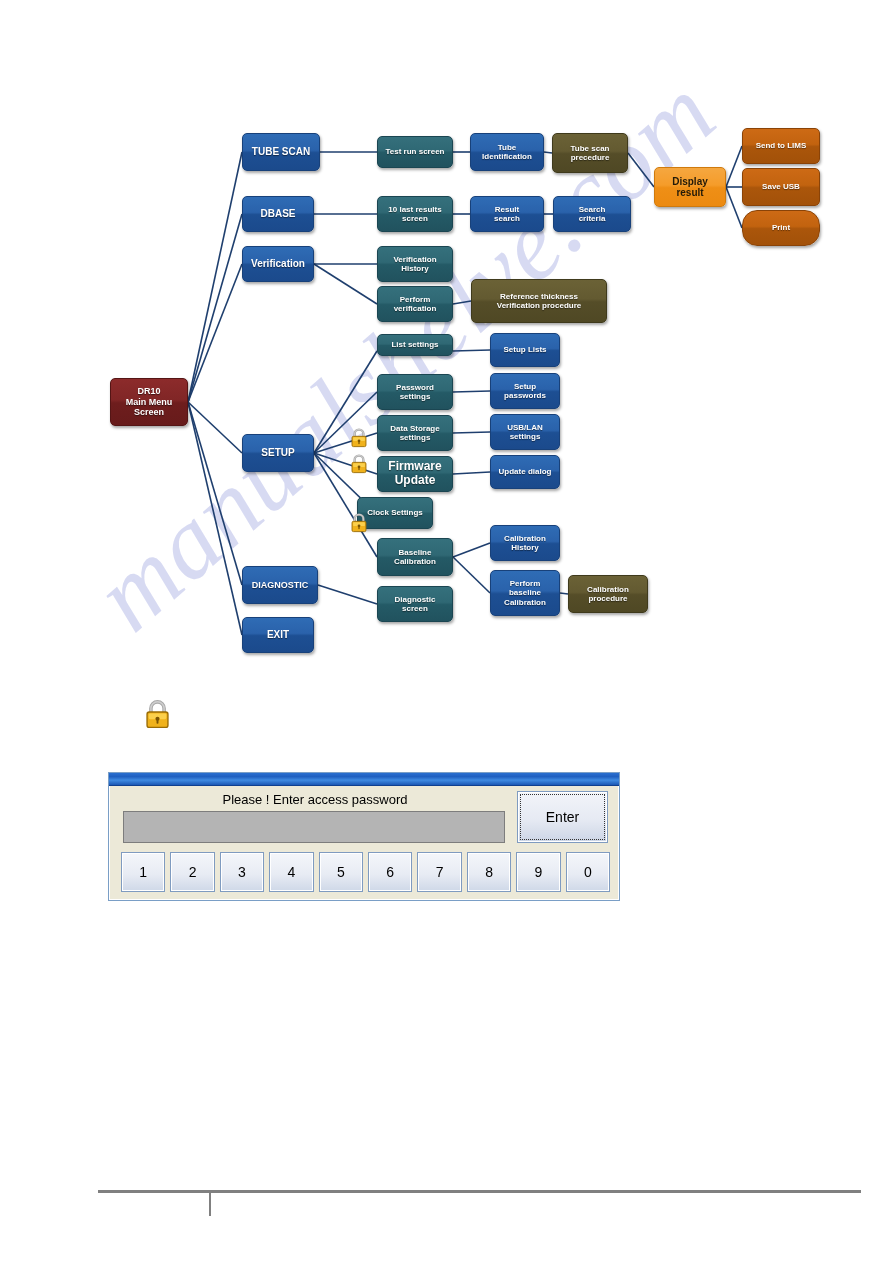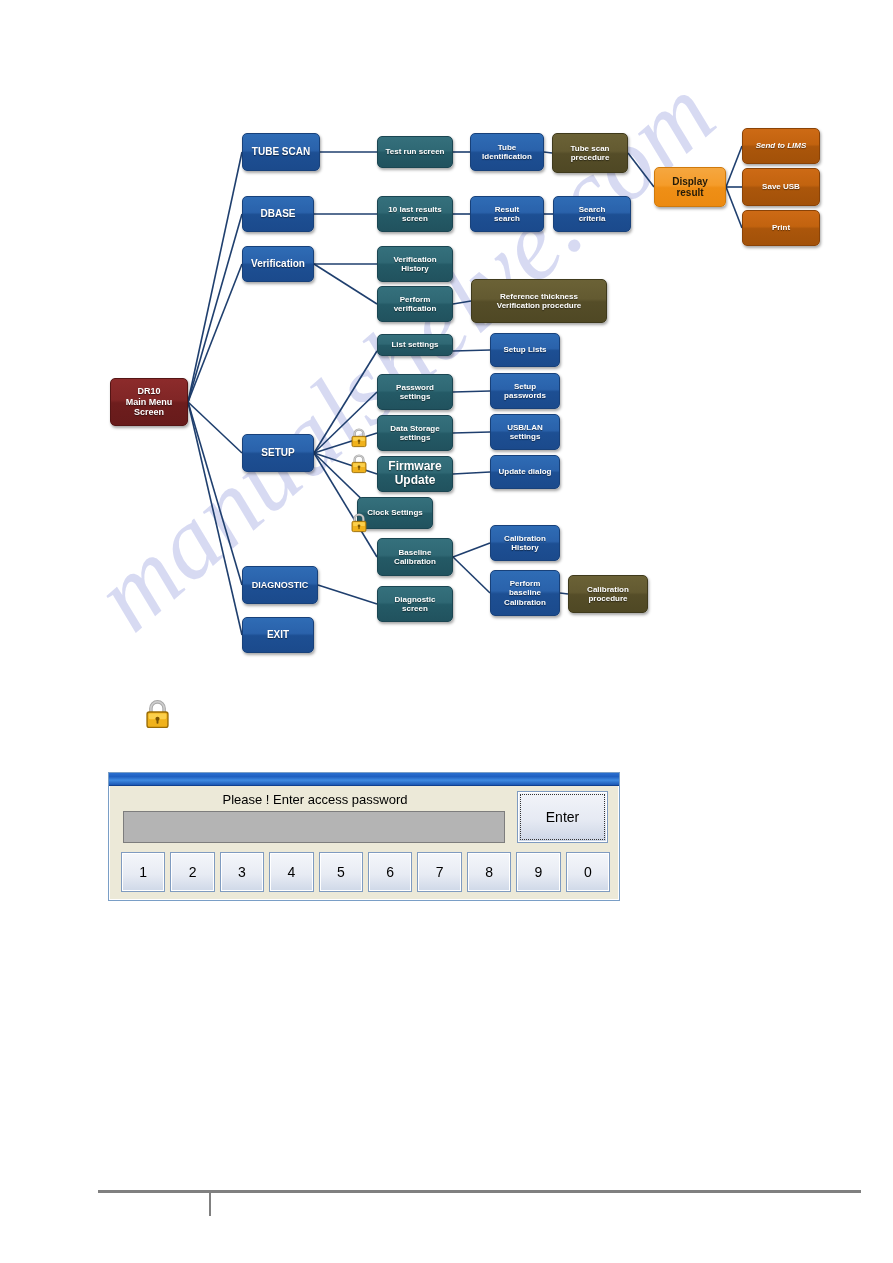--- a/index.html
+++ b/index.html
@@ -330,26 +330,26 @@
       </div>
       <div class="node n-blue" style="left: 553px; top: 196px; width: 78px; height: 36px; font-size: 8px;">
         <span style="white-space: pre-line;">Search
 criteria</span>
       </div>
       <div class="node n-amber" style="left: 654px; top: 167px; width: 72px; height: 40px; font-size: 10px;">
         <span style="white-space: pre-line;">Display
 result</span>
       </div>
       <div class="node n-orange" style="left: 742px; top: 128px; width: 78px; height: 36px; font-size: 8px;">
-        <span style="white-space: pre-line; font-style: italic;">Send to LIMS</span>
+        <span style="white-space: pre-line;">Send to LIMS</span>
       </div>
       <div class="node n-orange" style="left: 742px; top: 168px; width: 78px; height: 38px; font-size: 8px;">
         <span style="white-space: pre-line;">Save USB</span>
       </div>
-      <div class="node n-orange" style="left: 742px; top: 210px; width: 78px; height: 36px; font-size: 8px;">
+      <div class="node n-orange" style="left: 742px; top: 210px; width: 78px; height: 36px; font-size: 8px; border-radius: 15px;">
         <span style="white-space: pre-line;">Print</span>
       </div>
       <div class="node n-teal" style="left: 377px; top: 246px; width: 76px; height: 36px; font-size: 8px;">
         <span style="white-space: pre-line;">Verification
 History</span>
       </div>
       <div class="node n-teal" style="left: 377px; top: 286px; width: 76px; height: 36px; font-size: 8px;">
         <span style="white-space: pre-line;">Perform
 verification</span>
       </div>

